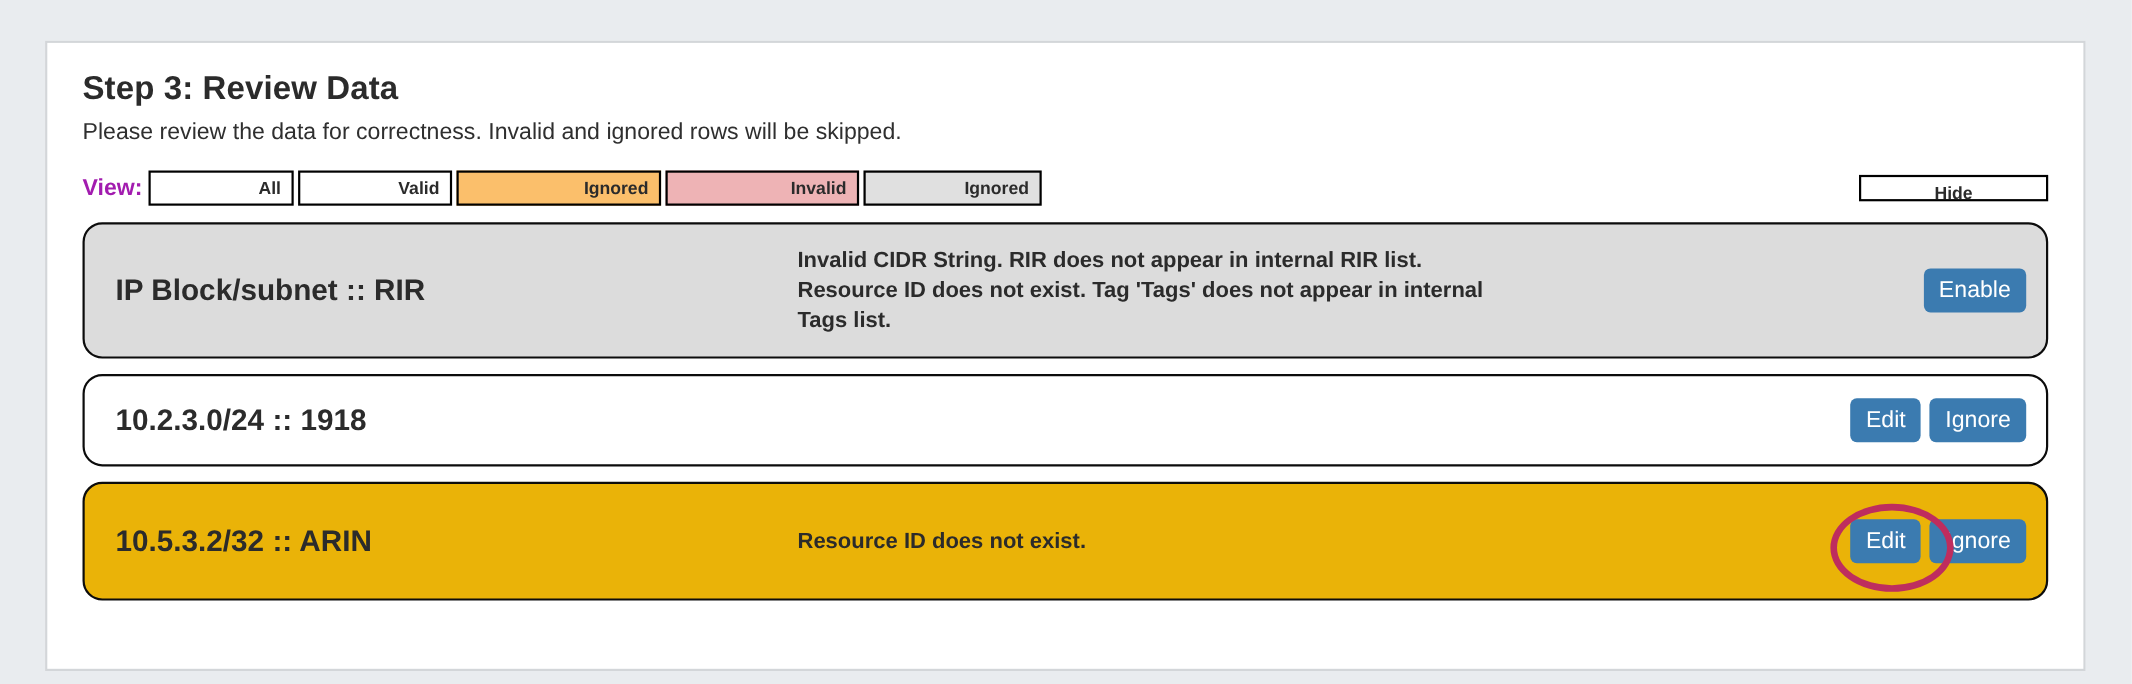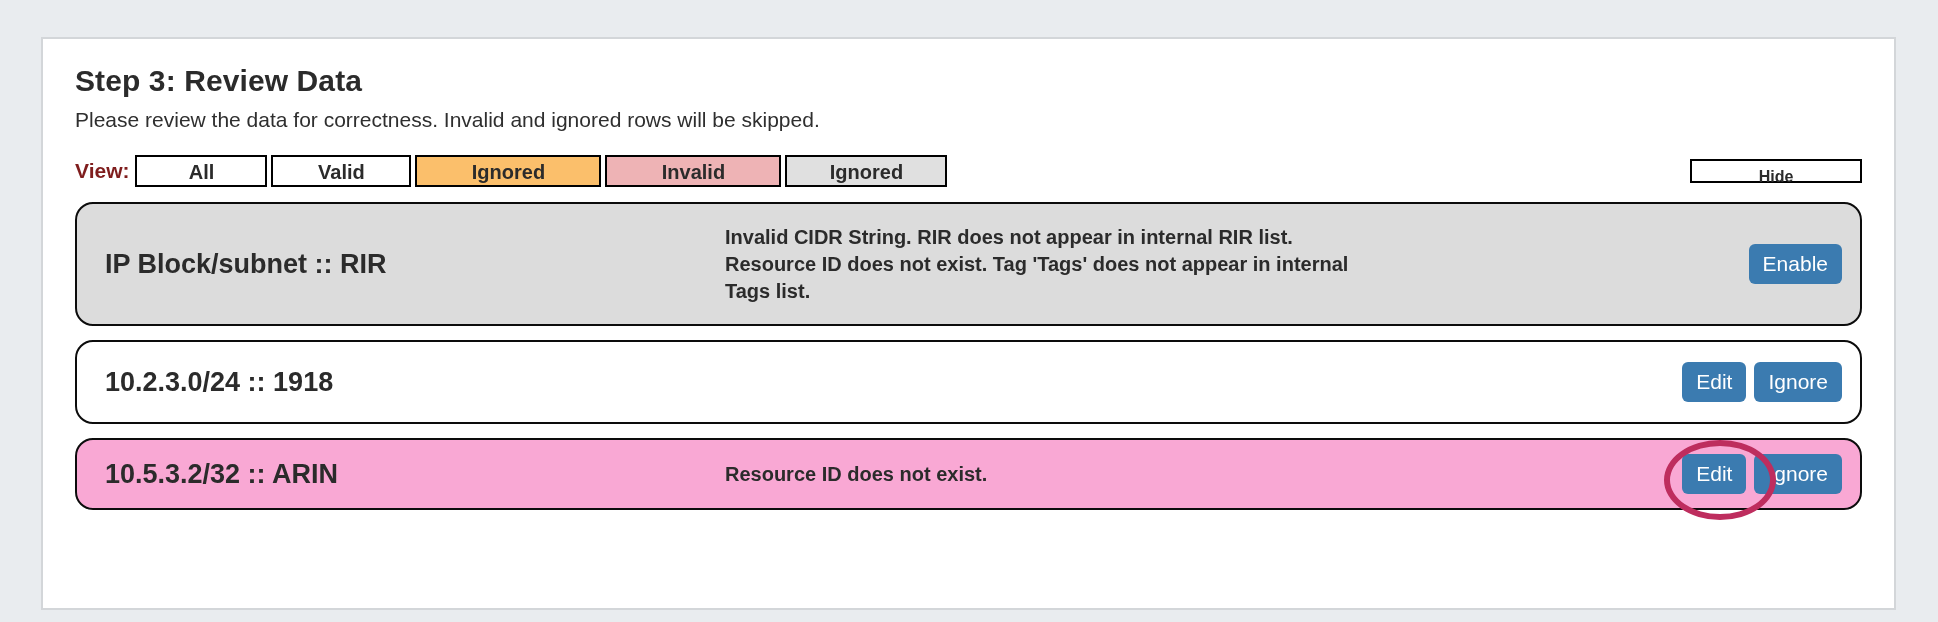--- a/index.html
+++ b/index.html
@@ -49,35 +49,35 @@
   .filter-bar {
     display: flex;
     align-items: center;
     margin-top: 20px;
     height: 34px;
   }
 
   .view-label {
     font-size: 21px;
     font-weight: bold;
-    color: #7f1d1d;
+    color: #a21caf;
     margin-right: 6px;
     white-space: nowrap;
   }
 
   .filter-btn {
     height: 32px;
     line-height: 30px;
     border: 2px solid #000000;
     background: #ffffff;
     font-family: "Liberation Sans", sans-serif;
-    font-size: 20px;
-    font-weight: bold;
-    color: #2b2b2b;
-    text-align: center;
+    font-size: 16px;
+    font-weight: bold;
+    color: #2b2b2b;
+    text-align: right;
     box-sizing: border-box;
     padding: 0 10px;
     margin-right: 4px;
     cursor: pointer;
     border-radius: 0;
   }
   .filter-btn.w-all      { width: 132px; }
   .filter-btn.w-valid    { width: 140px; }
   .filter-btn.w-warnings { width: 186px; background: #fbbf6b; }
   .filter-btn.w-invalid  { width: 176px; background: #eeb3b5; }
@@ -109,21 +109,21 @@
     align-items: center;
     border: 2px solid #0c0c0c;
     border-radius: 18px;
     box-sizing: border-box;
     margin-bottom: 14px;
     padding: 0 18px 0 28px;
     background: #ffffff;
   }
   .row.state-ignored { background: #dcdcdc; height: 124px; }
   .row.state-valid   { background: #ffffff; height: 84px; }
-  .row.state-invalid { background: #f9a8d4; height: 72px; }
+  .row.state-invalid { background: #eab308; height: 108px; }
 
   .row-label {
     font-size: 27px;
     font-weight: bold;
     color: #2b2b2b;
     width: 620px;
     flex: 0 0 620px;
     white-space: nowrap;
   }
 

